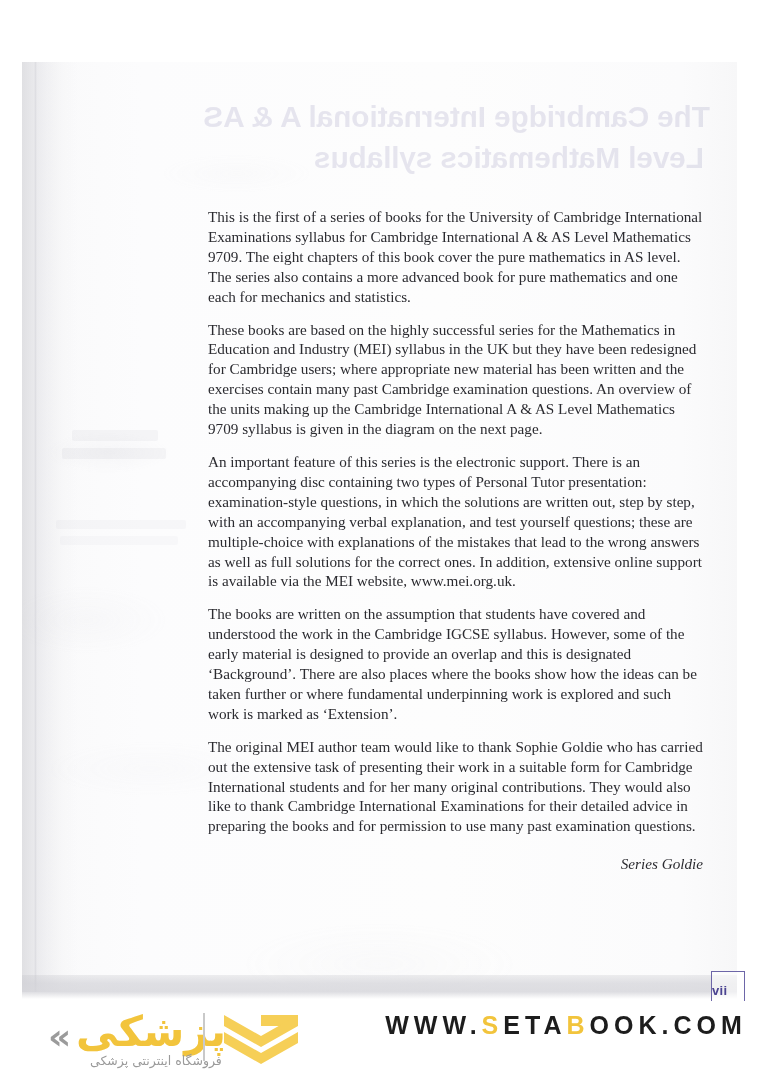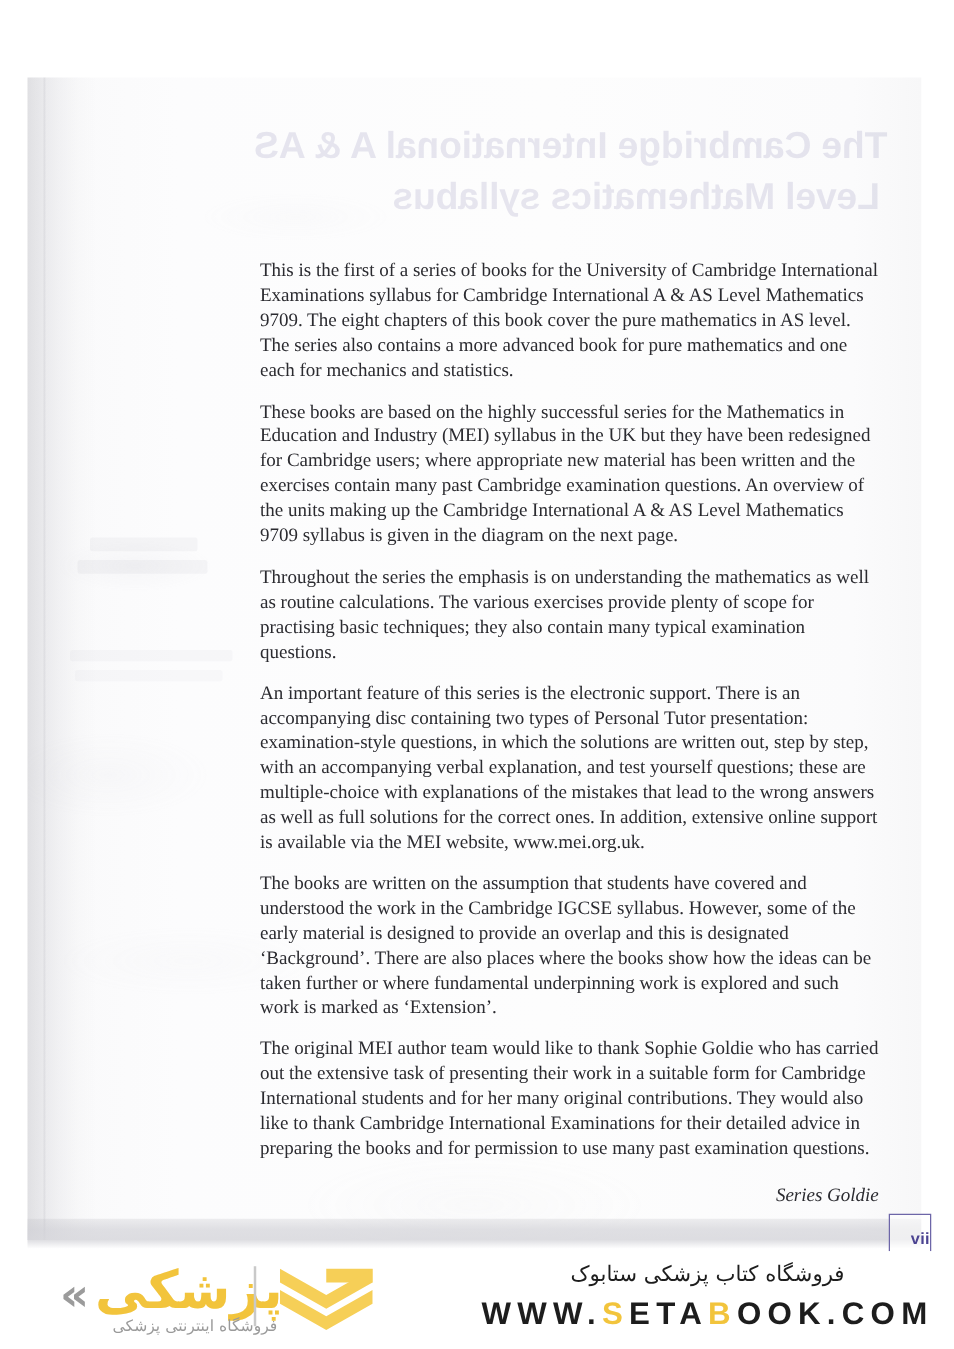--- a/index.html
+++ b/index.html
@@ -172,21 +172,21 @@
   .page-number-box {
     position: absolute;
     left: 711px;
     top: 971px;
     width: 34px;
     height: 38px;
     border: 1.3px solid #6d66a8;
     background: rgba(255,255,255,0.55);
     display: flex;
     align-items: center;
-    justify-content: flex-end;
+    justify-content: flex-start;
   }
   .page-number-box span {
     font-family: "Liberation Sans", sans-serif;
     font-weight: 700;
     font-size: 13px;
     color: #4b4391;
     letter-spacing: 0.3px;
   }
 
   
@@ -310,21 +310,20 @@
     <div class="ghost-block gb2"></div>
     <div class="ghost-block gb3"></div>
     <div class="ghost-block gb4"></div>
 
     <div class="paper-bottom-band"></div>
 
 
     <div class="body-col">
       <p class="para">This is the first of a series of books for the University of Cambridge International Examinations syllabus for Cambridge International A &amp; AS Level Mathematics 9709. The eight chapters of this book cover the pure mathematics in AS level. The series also contains a more advanced book for pure mathematics and one each for mechanics and statistics.</p>
       <p class="para">These books are based on the highly successful series for the Mathematics in Education and Industry (MEI) syllabus in the UK but they have been redesigned for Cambridge users; where appropriate new material has been written and the exercises contain many past Cambridge examination questions. An overview of the units making up the Cambridge International A &amp; AS Level Mathematics 9709 syllabus is given in the diagram on the next page.</p>
-      <p class="para">Throughout the series the emphasis is on understanding the mathematics as well as routine calculations. The various exercises provide plenty of scope for practising basic techniques; they also contain many typical examination questions.</p>
       <p class="para">An important feature of this series is the electronic support. There is an accompanying disc containing two types of Personal Tutor presentation: examination-style questions, in which the solutions are written out, step by step, with an accompanying verbal explanation, and test yourself questions; these are multiple-choice with explanations of the mistakes that lead to the wrong answers as well as full solutions for the correct ones. In addition, extensive online support is available via the MEI website, www.mei.org.uk.</p>
       <p class="para">The books are written on the assumption that students have covered and understood the work in the Cambridge IGCSE syllabus. However, some of the early material is designed to provide an overlap and this is designated ‘Background’. There are also places where the books show how the ideas can be taken further or where fundamental underpinning work is explored and such work is marked as ‘Extension’.</p>
       <p class="para">The original MEI author team would like to thank Sophie Goldie who has carried out the extensive task of presenting their work in a suitable form for Cambridge International students and for her many original contributions. They would also like to thank Cambridge International Examinations for their detailed advice in preparing the books and for permission to use many past examination questions.</p>
 
       <div class="signature">
         <div>Series Goldie</div>
       </div>
     </div>
 
     <div class="page-number-box">
@@ -344,18 +343,17 @@
 
     <div class="chevron-mark">
       <svg width="78" height="52" viewBox="0 0 78 52" xmlns="http://www.w3.org/2000/svg" aria-hidden="true">
         <path d="M2 2 L39 2 L39 13 L14 13 L39 13 L76 13 L76 2 Z" fill="#f6cf57"></path>
         <path d="M2 2 L39 23 L76 2 L76 13 L39 34 L2 13 Z" fill="#f6cf57"></path>
         <path d="M2 19 L39 40 L76 19 L76 30 L39 51 L2 30 Z" fill="#f6cf57"></path>
       </svg>
     </div>
 
     <div class="footer-right">
-      <div class="footer-fa">فروشگاه کتاب پزشکی ستابوک</div>
       <div class="footer-url"><span>WWW.</span><span class="hl">S</span><span>ETA</span><span class="hl">B</span><span>OOK.COM</span></div>
     </div>
   </div>
 
 </div>
 
 </body></html>

